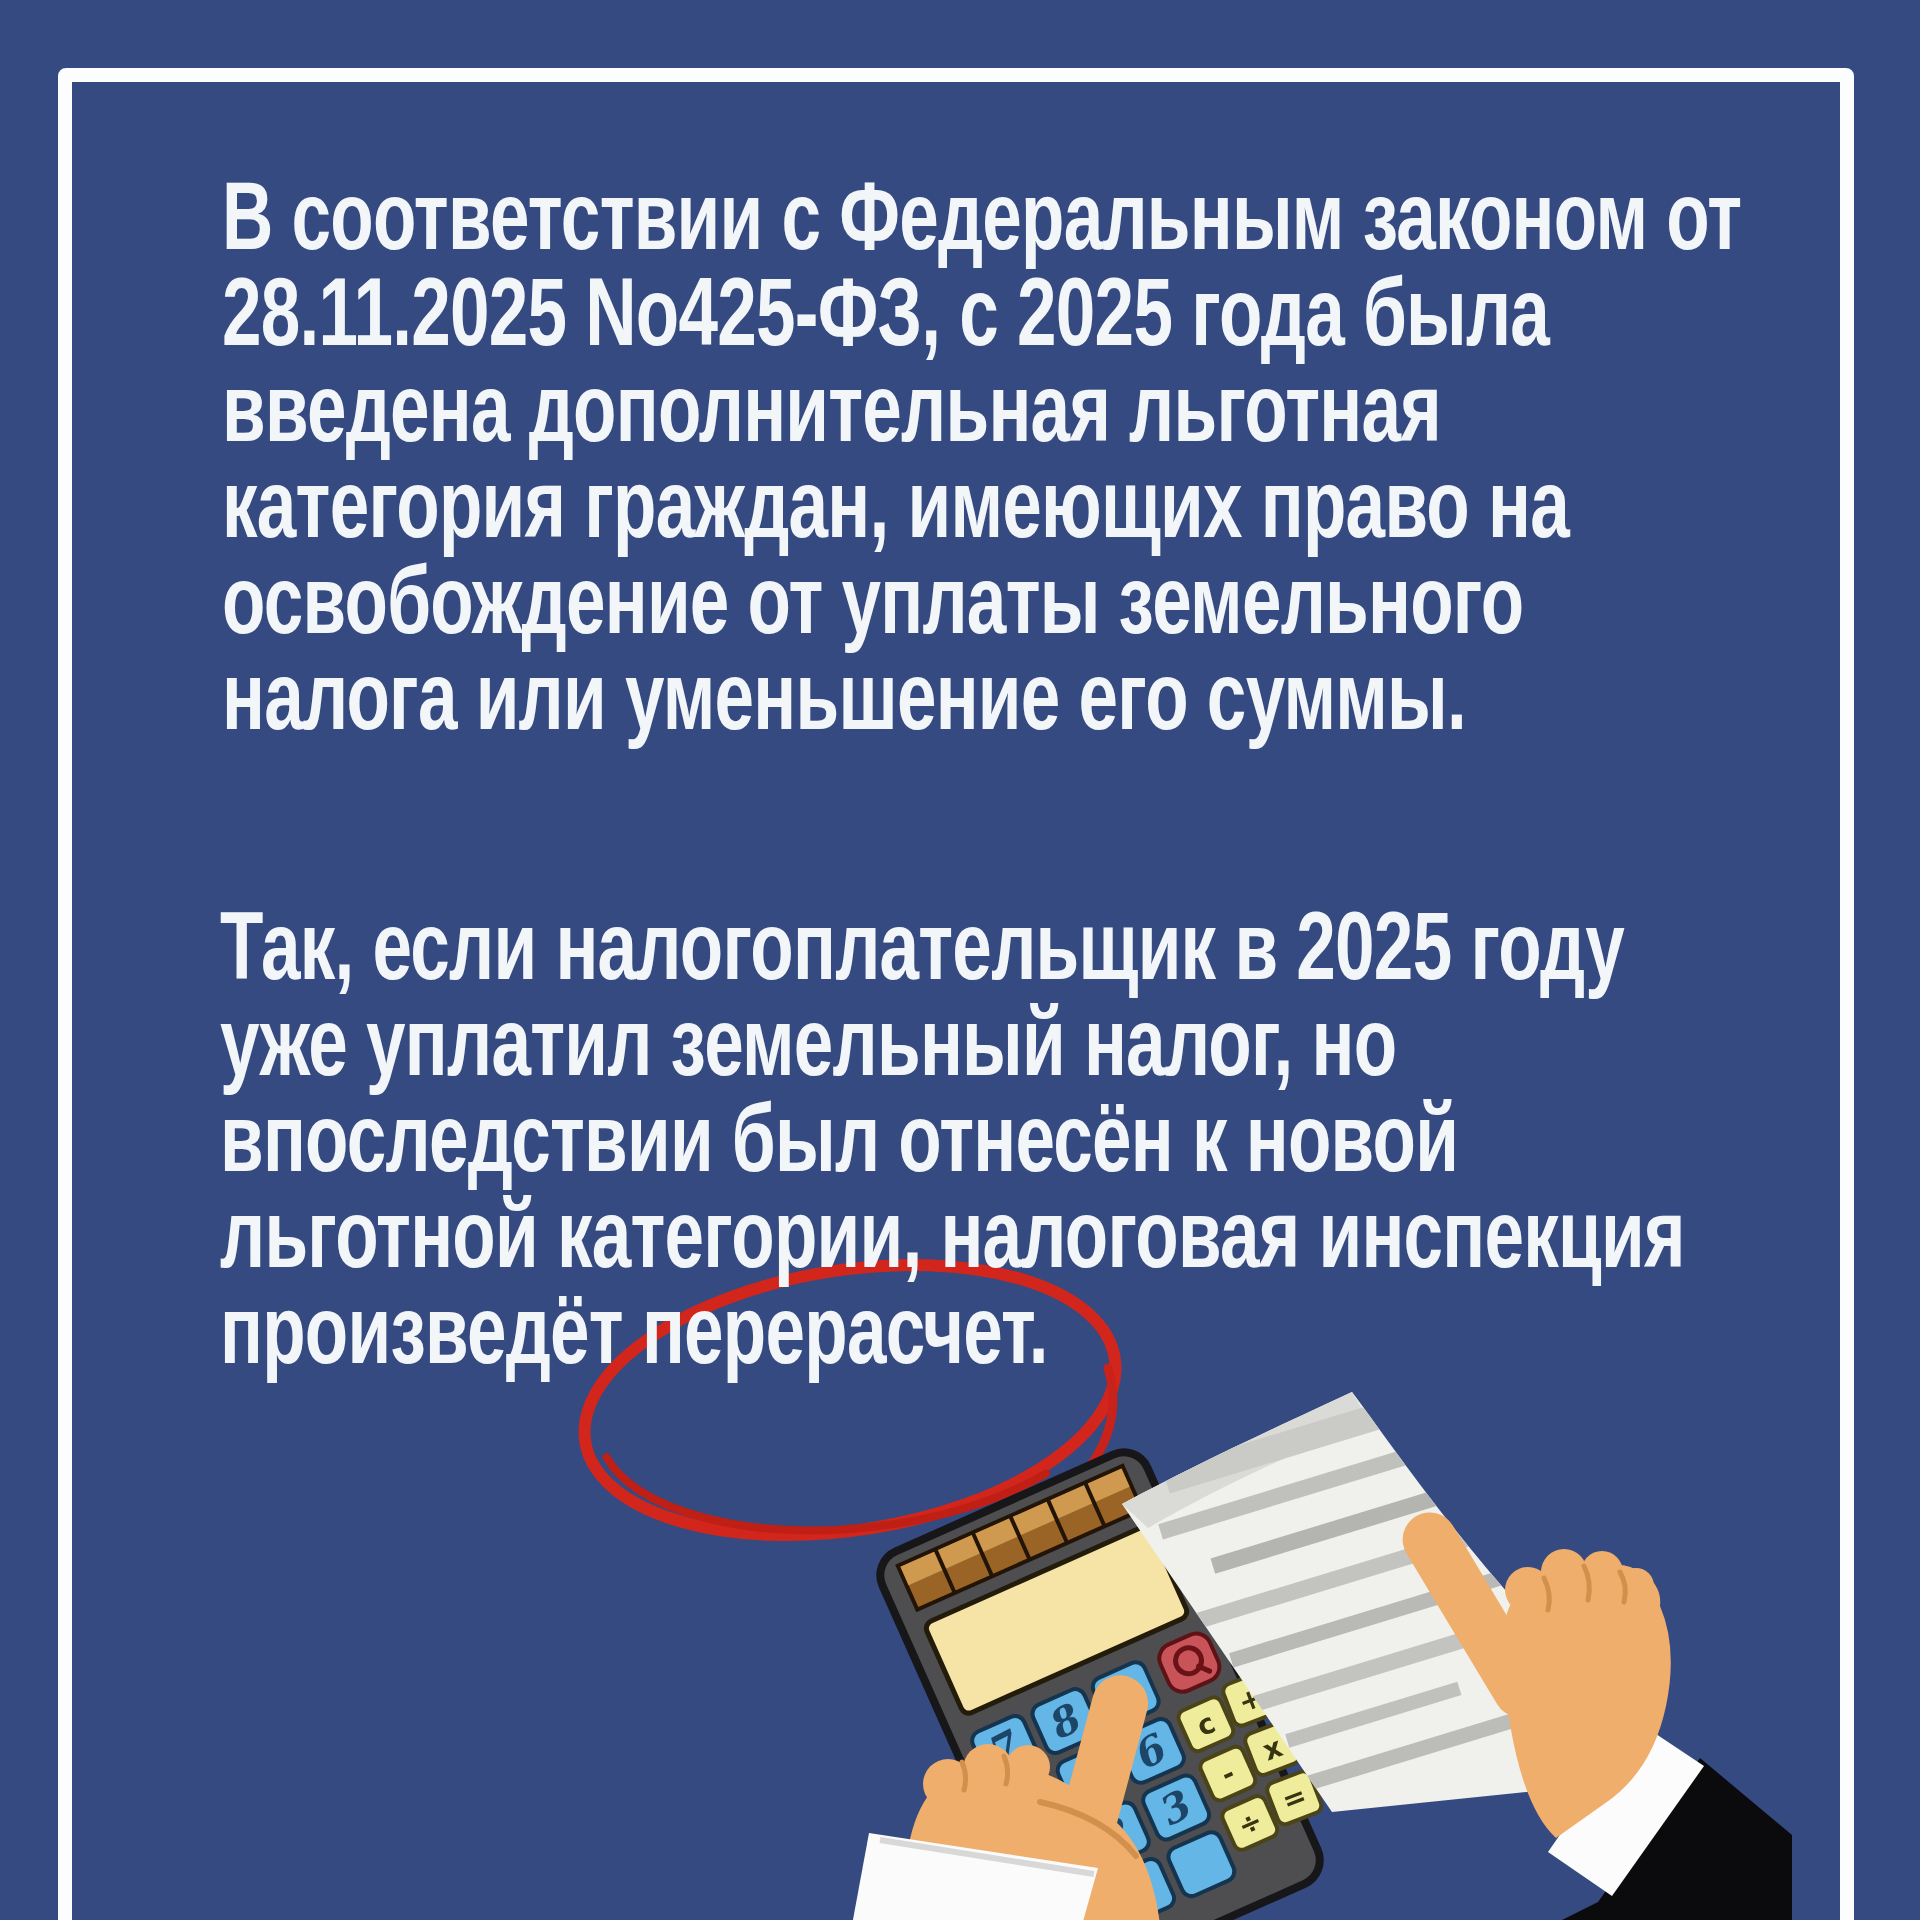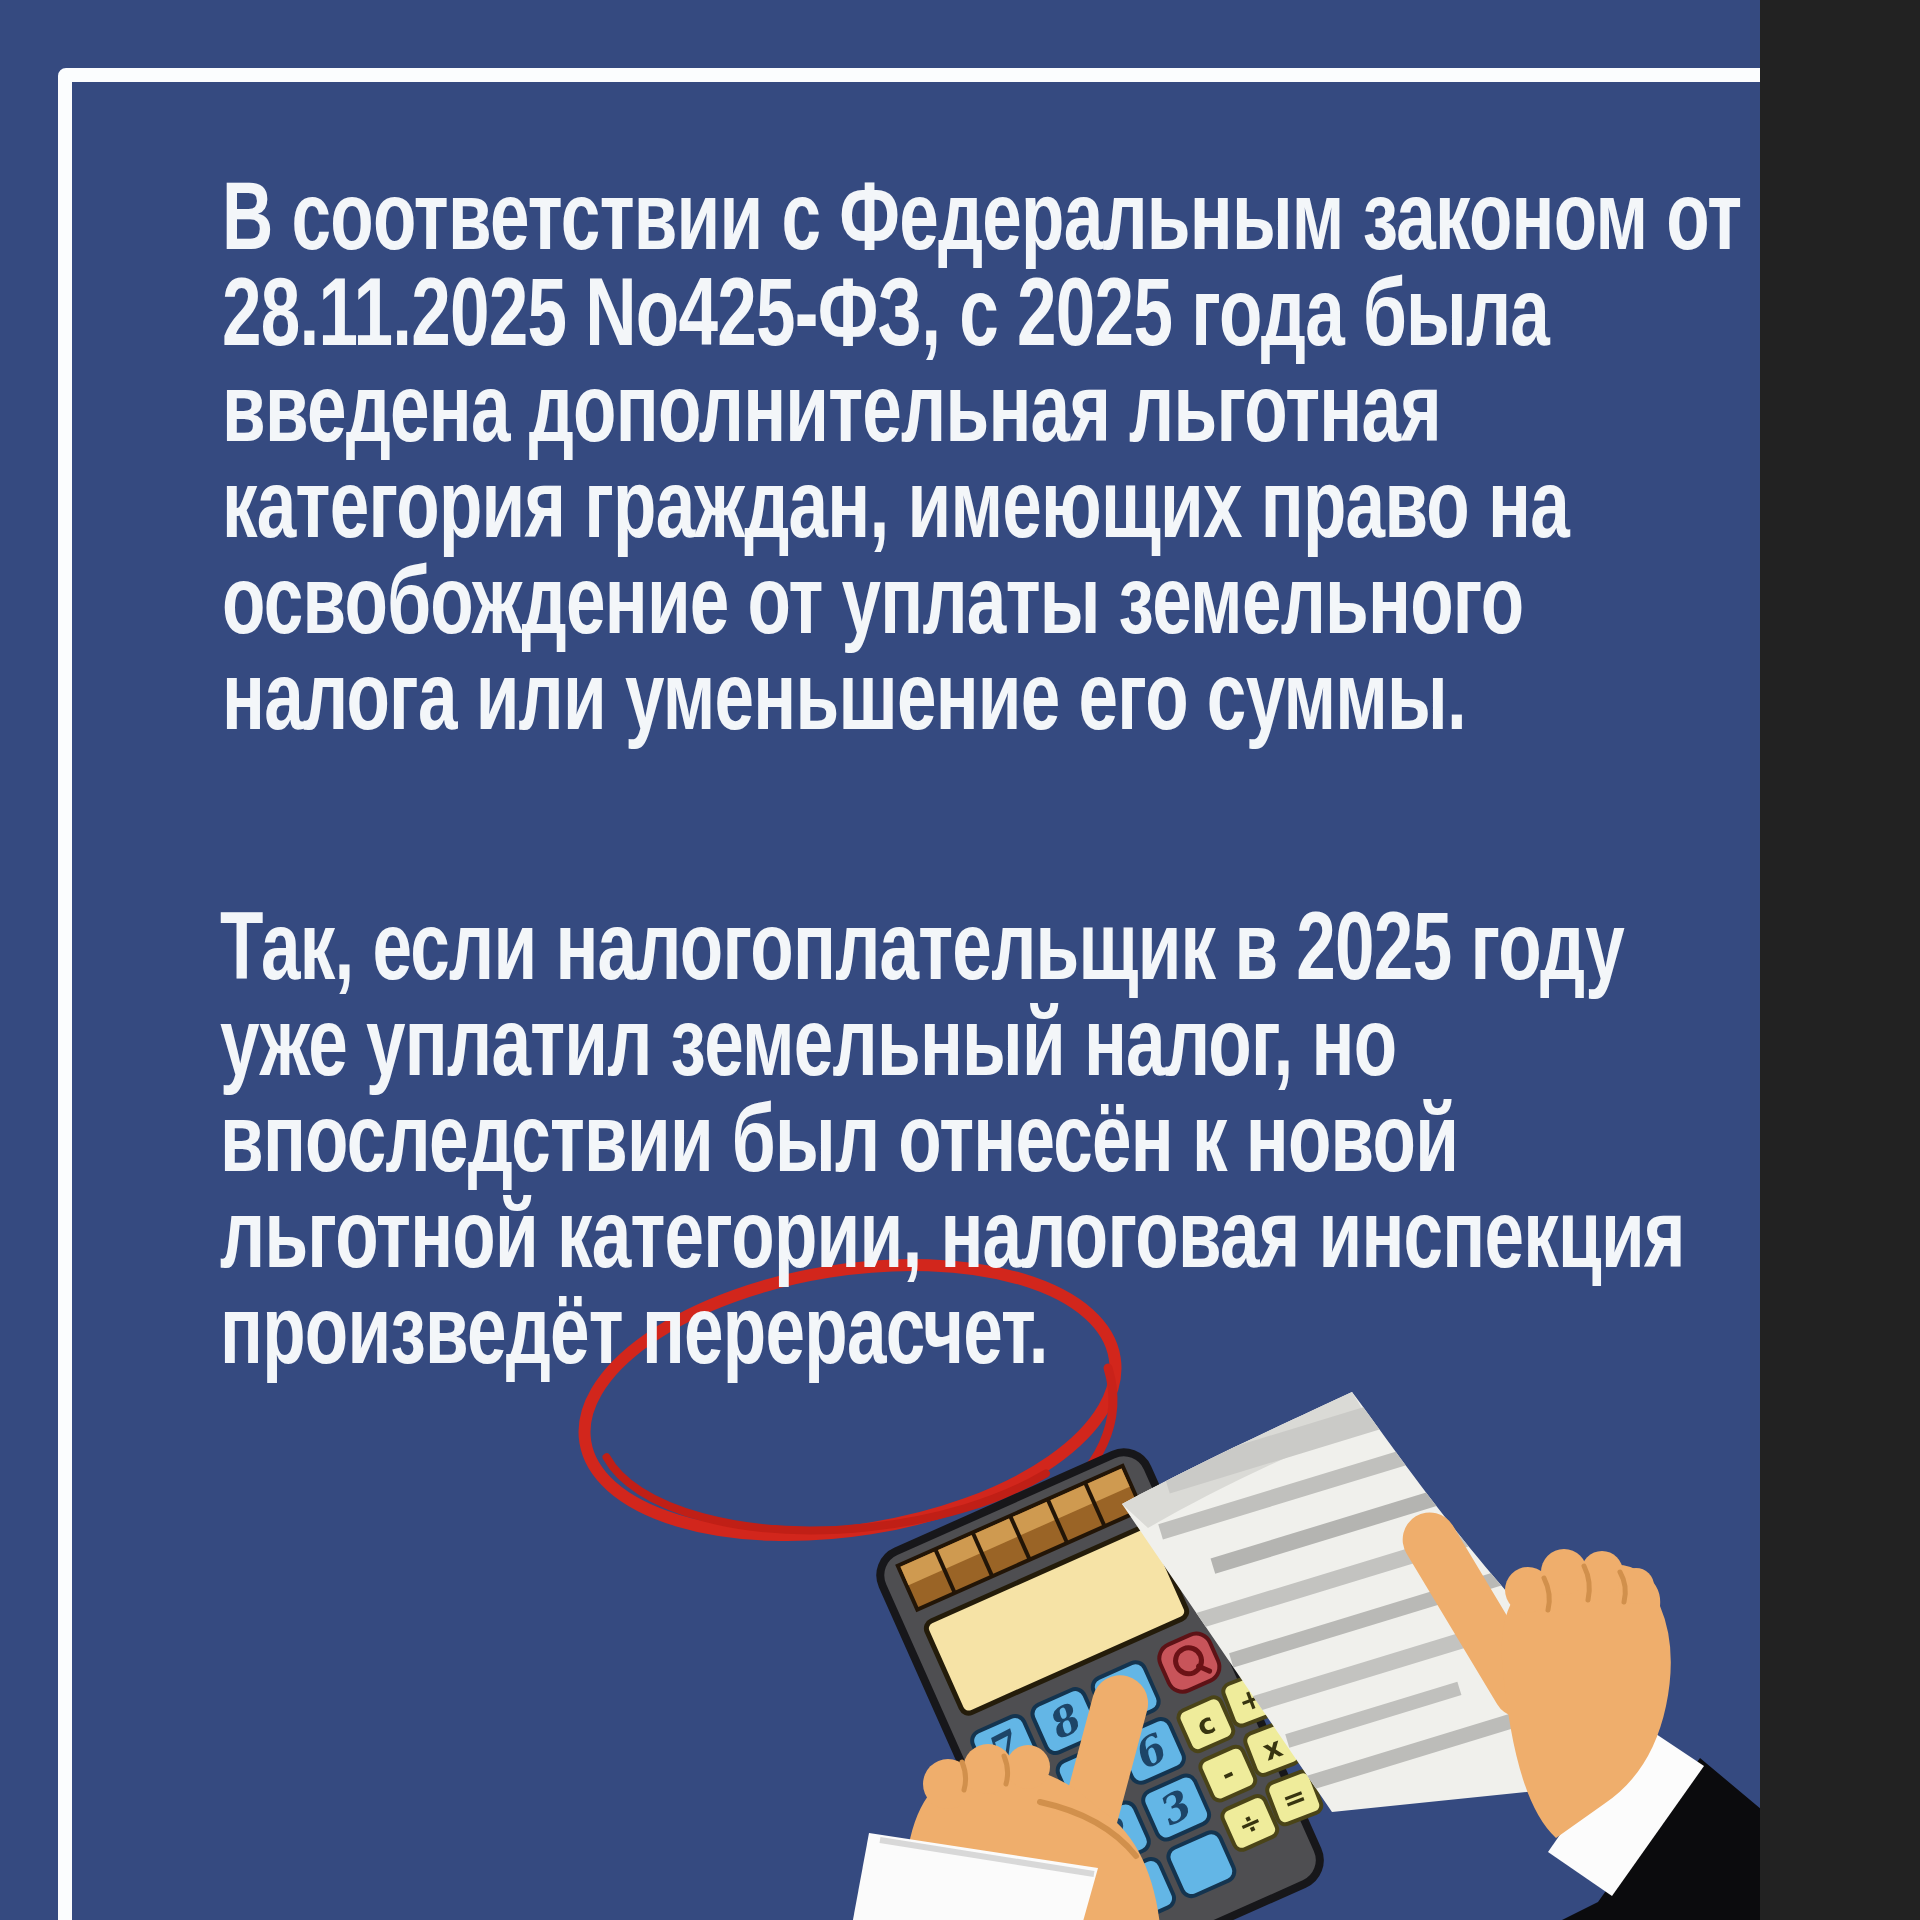--- a/index.html
+++ b/index.html
@@ -1,18 +1,18 @@
 <!DOCTYPE html>
 <html><head>
 <meta charset="utf-8">
 <style>
   html,body{margin:0;padding:0;background:#222;}
   .poster{
     position:relative;
-    width:1760px;height:1920px;
+    width:1920px;height:1920px;
     background:#354A80;
     overflow:hidden;
     font-family:"Liberation Sans", sans-serif;
   }
   .frame{
     position:absolute;
     left:58px;top:68px;
     width:1796px;height:1990px;
     border:14px solid #FBFDFE;
     border-radius:8px;

